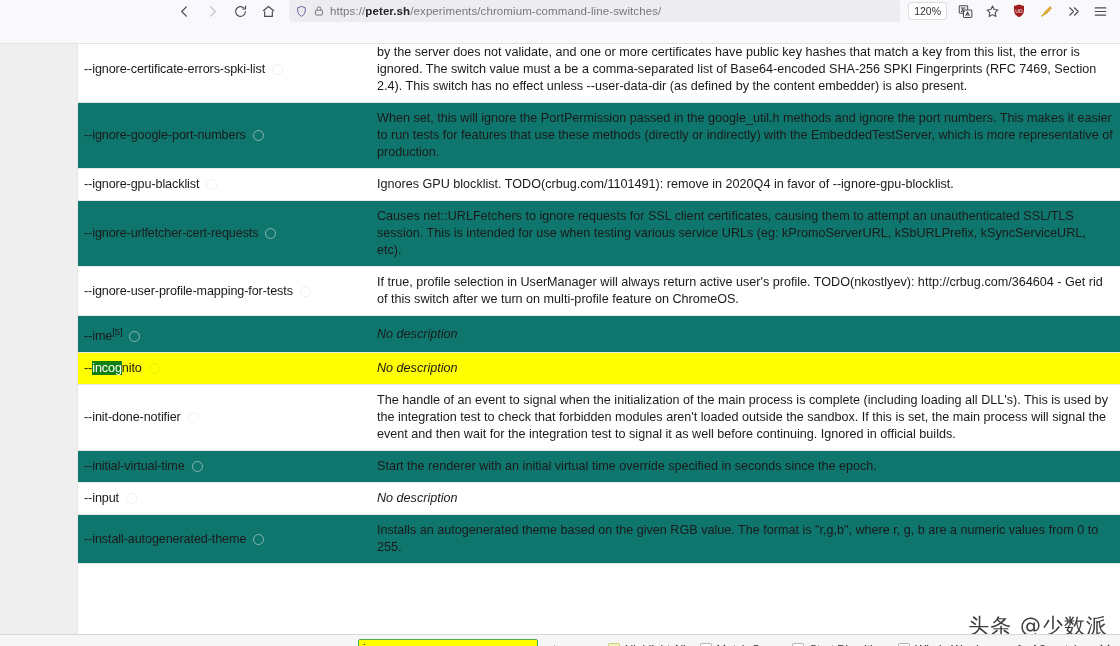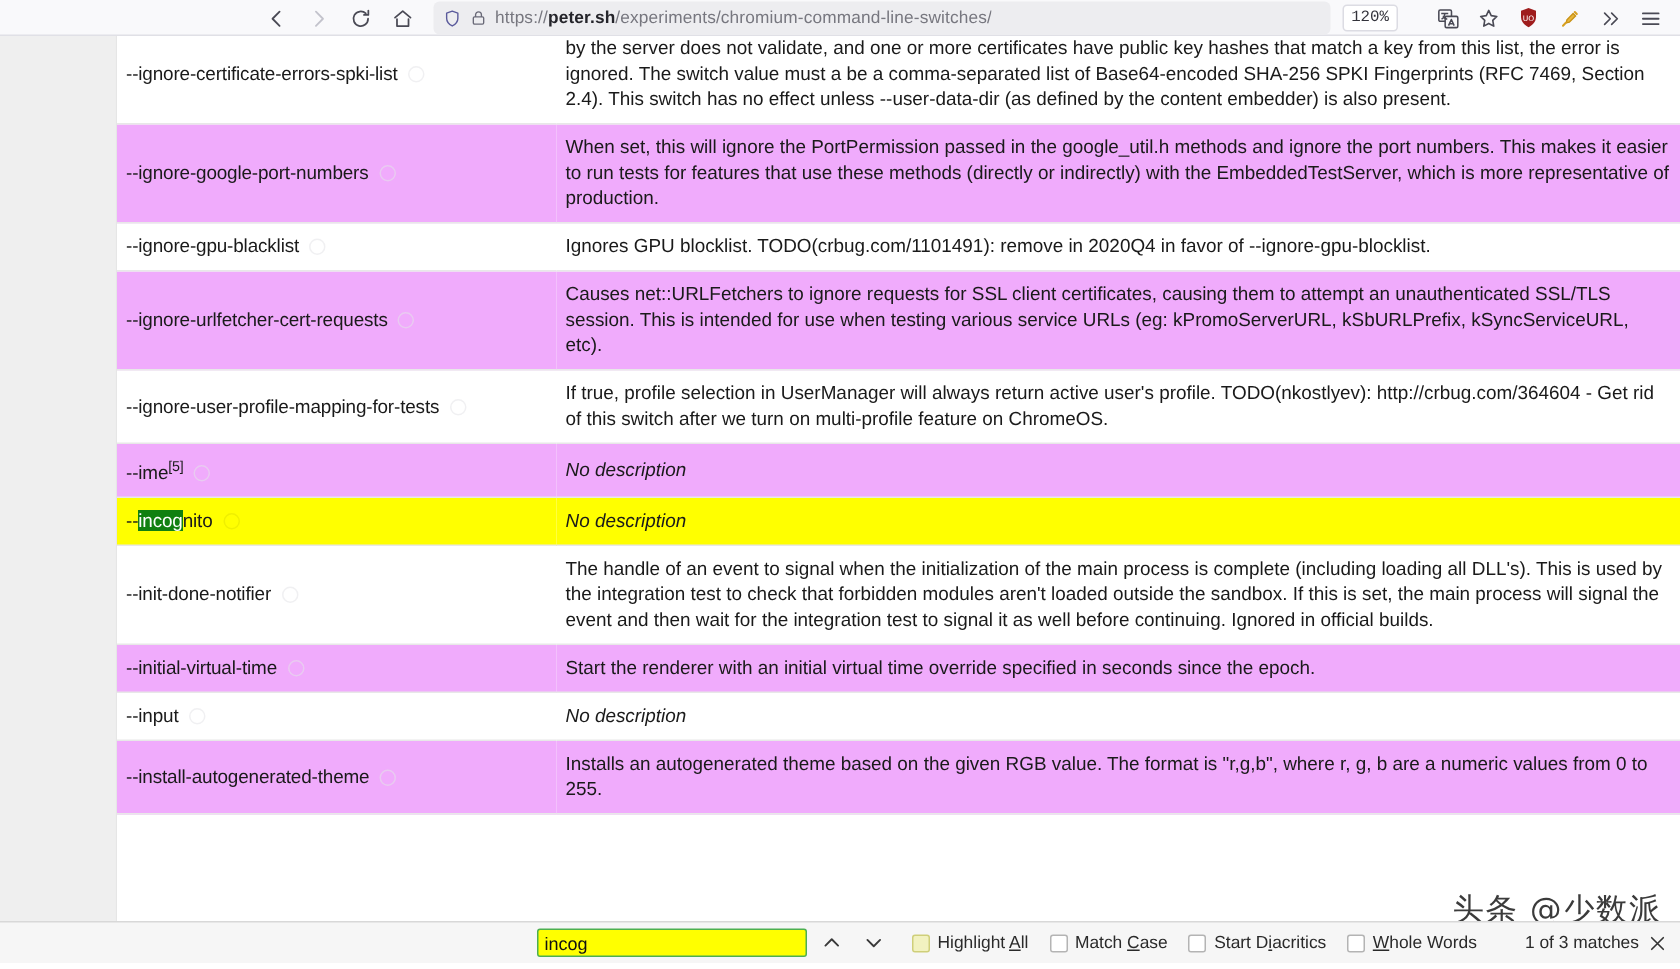--- a/index.html
+++ b/index.html
@@ -5,25 +5,25 @@
   * { box-sizing: border-box; margin: 0; padding: 0; }
   html, body {
     width: 1120px; height: 646px;
     font-family: "Liberation Sans", sans-serif;
     background: #ffffff;
     overflow: hidden;
   }
 
   
   #toolbar {
-    height: 24px;
+    height: 44px;
     background: #f9f9fb;
     border-bottom: 1px solid #e0e0e6;
     display: flex;
-    align-items: flex-end;
+    align-items: flex-start;
     padding: 0 6px;
     position: relative;
   }
   .nav-btn {
     width: 26px; height: 22px;
     display: flex; align-items: center; justify-content: center;
     border-radius: 4px;
     color: #4a4a55;
     flex: 0 0 auto;
   }
@@ -57,22 +57,21 @@
 
   #right-icons { display: flex; align-items: center; gap: 3px; flex: 0 0 auto; padding-right:2px;}
   #zoom-badge {
     font-size: 10.5px;
     color: #33333b;
     background: #ffffff;
     border: 1px solid #dcdce3;
     border-radius: 3px;
     padding: 1px 5px;
     line-height: 14px;
-    margin-right: 18px;
-    font-family: Liberation Mono, monospace;
+    margin-right: 3px;
   }
   .tb-icon {
     width: 24px; height: 22px;
     display: flex; align-items: center; justify-content: center;
     color: #4a4a55;
   }
 
   
   #viewport {
     position: relative;
@@ -109,21 +108,21 @@
   td.c-name {
     width: 293px;
     padding-left: 6px;
     white-space: nowrap;
     letter-spacing: -0.1px;
   }
   td.c-desc {
     padding-left: 10px;
     vertical-align: top;
   }
-  tr.alt td { background: #f0abfc; }
+  tr.alt td { background: #0f766e; }
   tr.plain td { background: #ffffff; }
   tr.hl td { background: #ffff00 !important; }
   .anchor {
     display: inline-block;
     width: 11px; height: 11px;
     border-radius: 50%;
     border: 1px solid #e3e3e8;
     margin-left: 7px;
     vertical-align: middle;
     opacity: .55;

